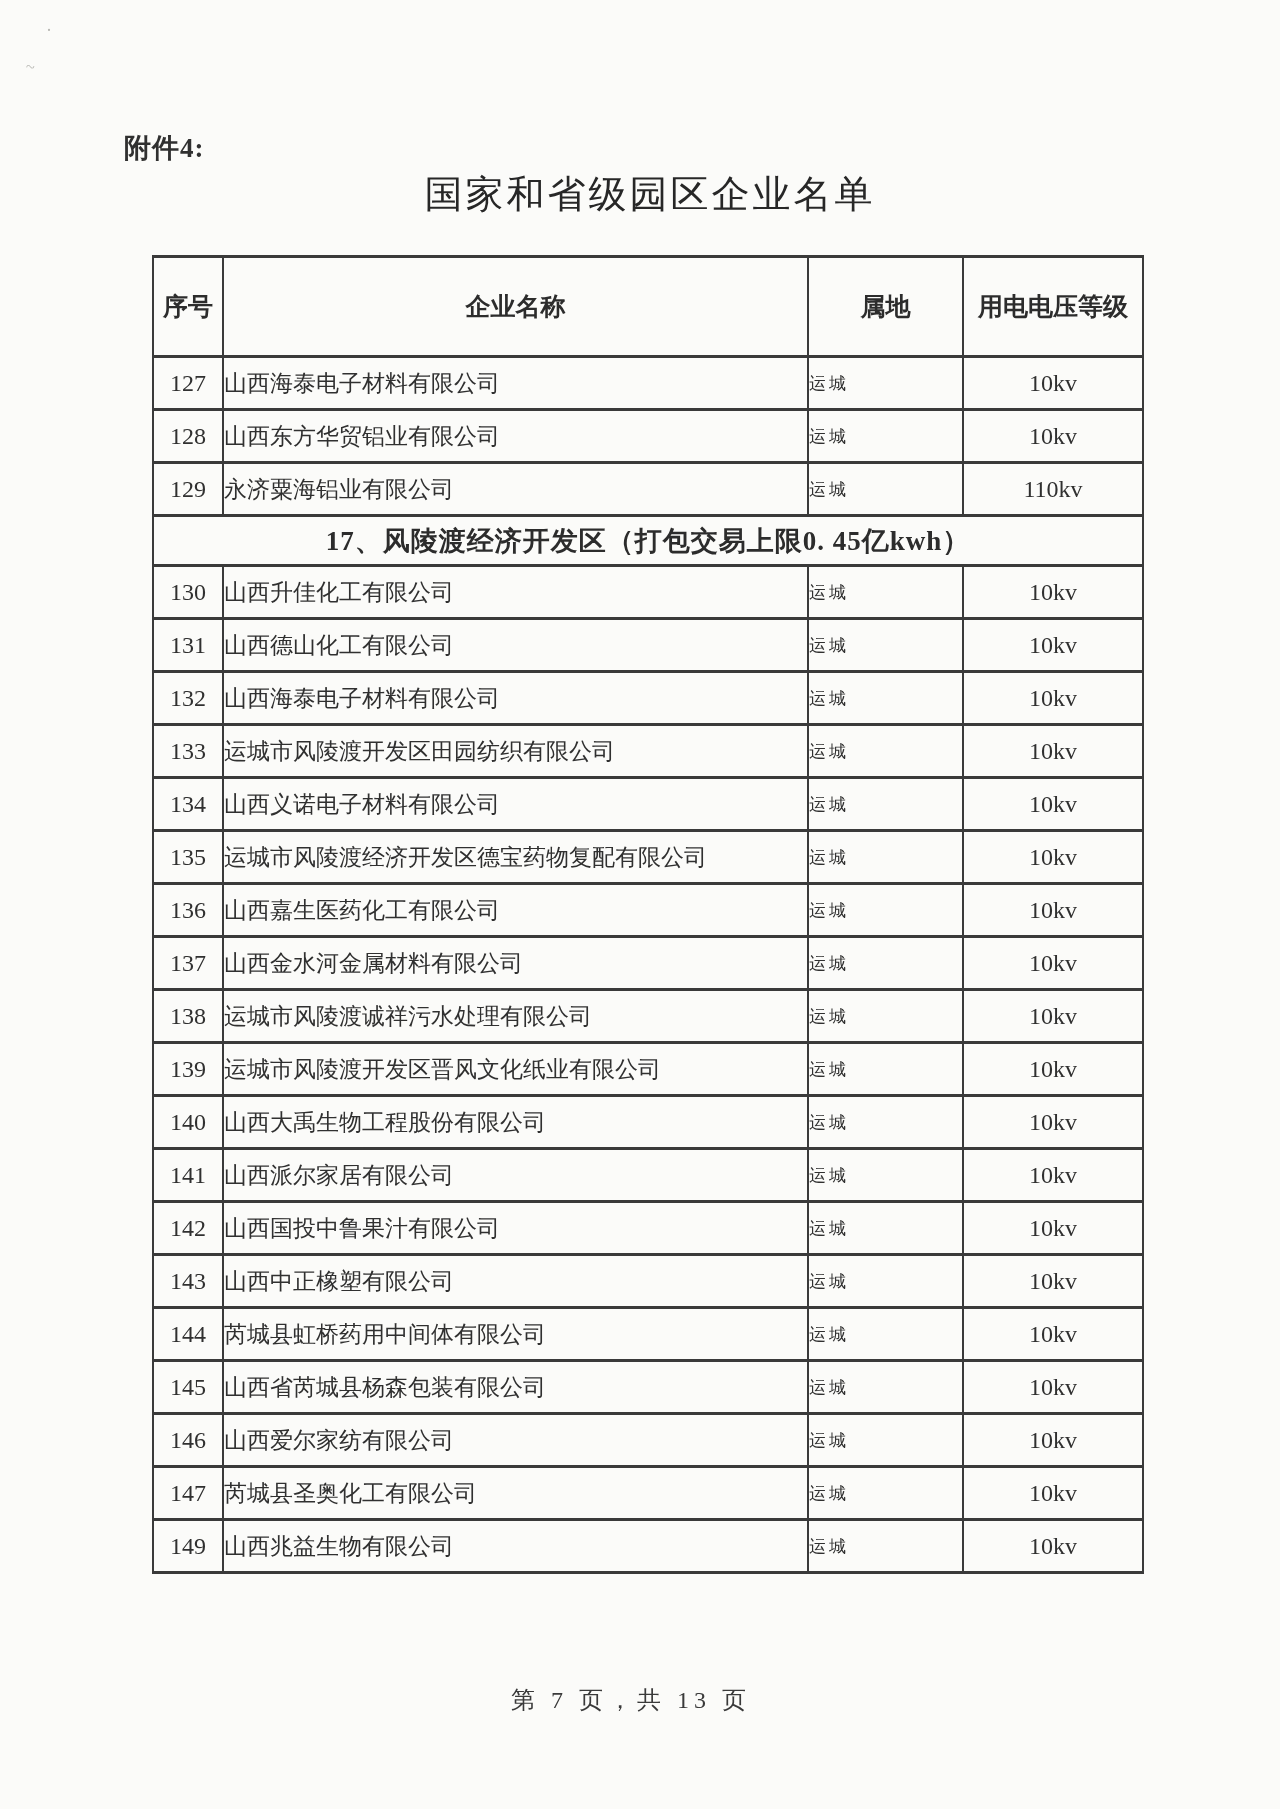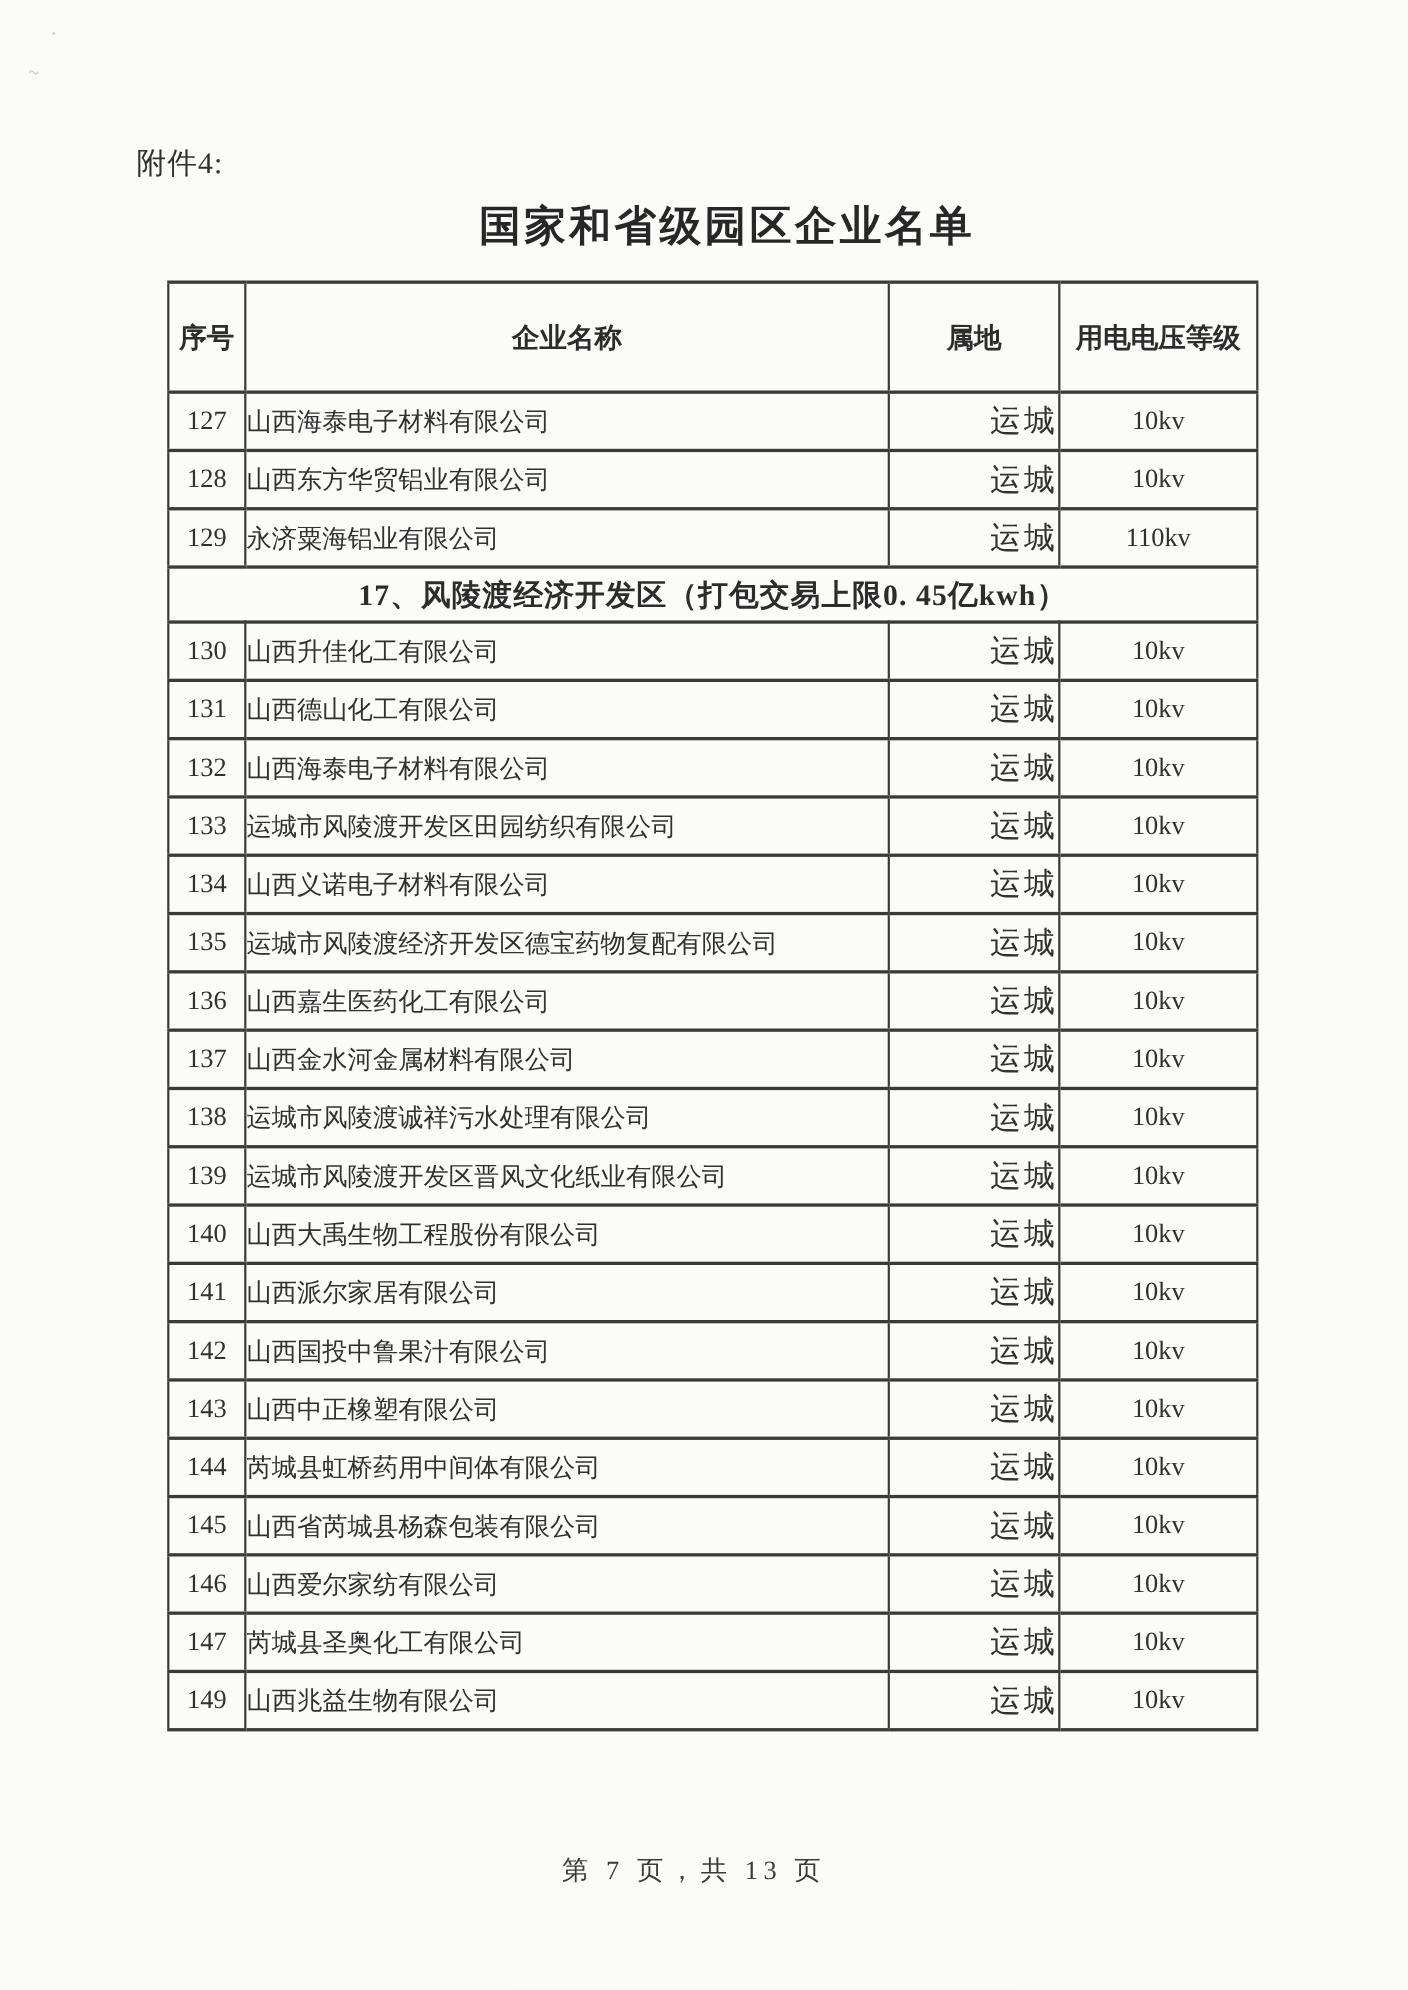--- a/index.html
+++ b/index.html
@@ -27,30 +27,31 @@
     user-select: none;
   }
   .speck-1 { left: 46px; top: 20px; }
   .speck-2 { left: 26px; top: 58px; transform: rotate(12deg); font-size: 16px; }
   .attachment-label {
     position: absolute;
     left: 124px;
     top: 130px;
     font-size: 27px;
     letter-spacing: 1px;
+    font-weight: bold;
   }
   .doc-title {
     position: absolute;
     left: 152px;
     top: 166px;
     width: 990px;
-    margin: 14px;
+    margin: 3px;
     text-align: center;
     font-size: 38px;
-    font-weight: bold;
+    font-weight: normal;
     letter-spacing: 3px;
     color: #272727;
   }
   table.enterprise-table {
     position: absolute;
     left: 152px;
     top: 255px;
     width: 990px;
     border-collapse: collapse;
     table-layout: fixed;
@@ -85,22 +86,22 @@
   td.cell-no {
     text-align: center;
     font-size: 24px;
   }
   td.cell-name {
     text-align: left;
     padding-left: 14px;
     font-size: 23px;
   }
   td.cell-loc {
-    text-align: right;
-    font-size: 28px;
+    text-align: left;
+    font-size: 17px;
     letter-spacing: 3px;
   }
   td.cell-volt {
     text-align: center;
     font-size: 24px;
     margin-left: 10px;
   }
   td.section-cell {
     text-align: center;
     font-size: 27px;

